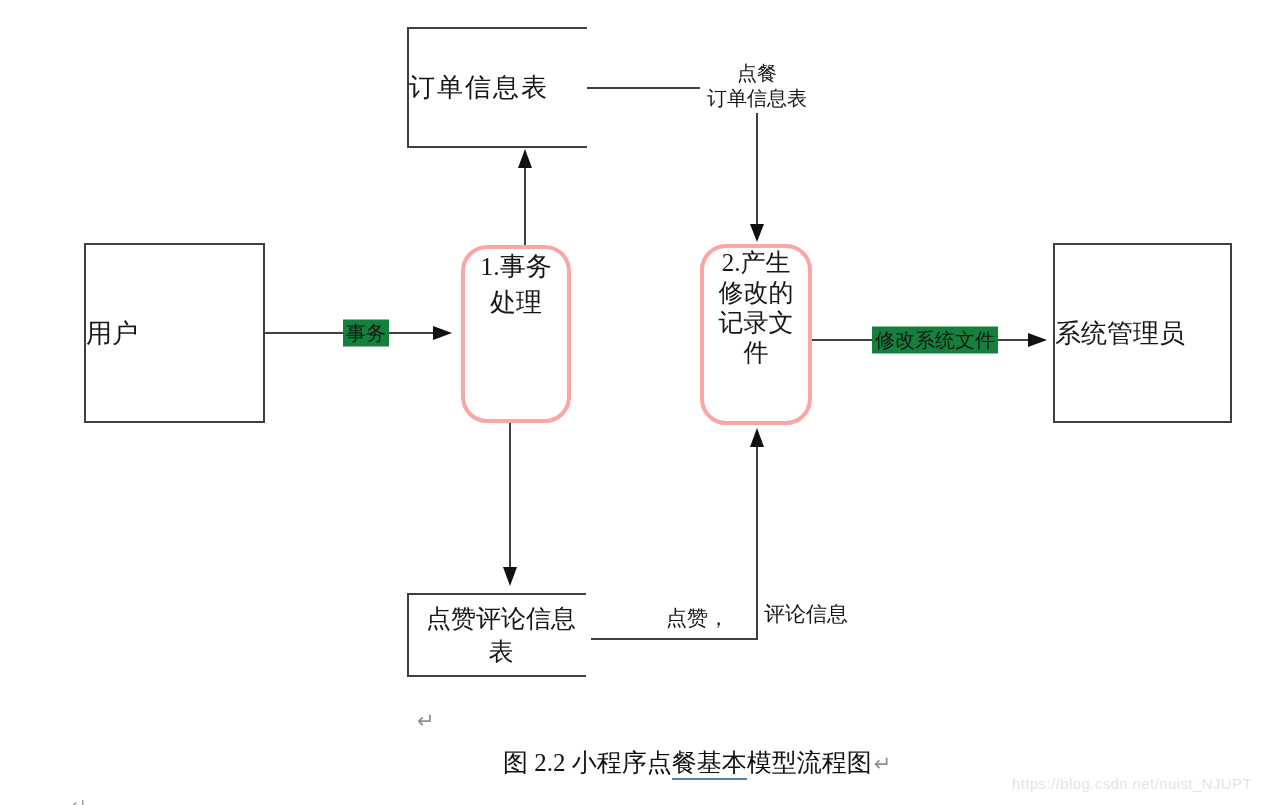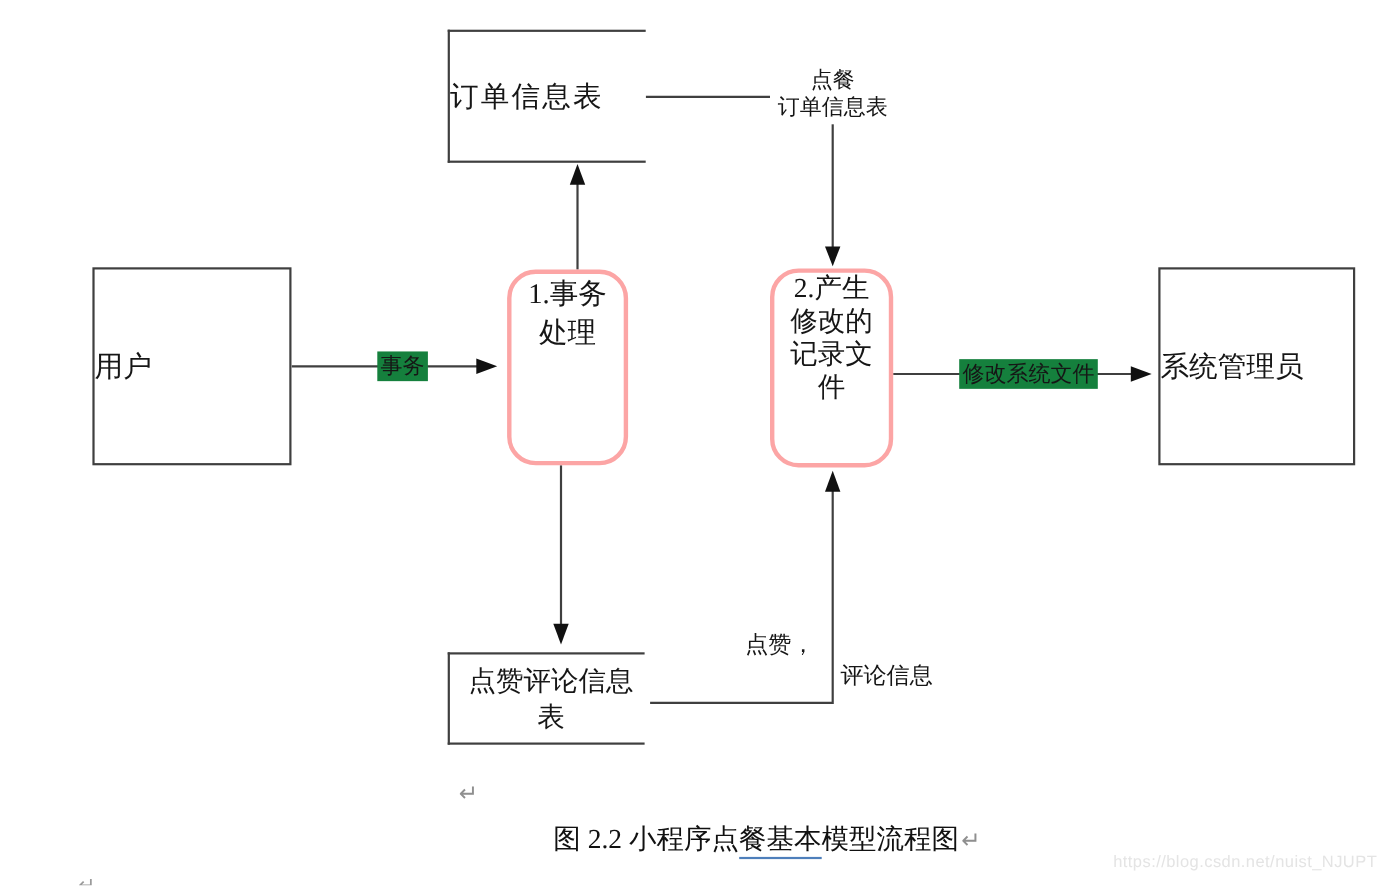--- a/index.html
+++ b/index.html
@@ -98,21 +98,21 @@
 
   <div class="edge-label on-line" style="left:366px;top:333px;">事务</div>
 
   <div class="edge-label flow-2line" style="left:697px;top:61px;width:120px;">
     <span style="display:block;">点餐</span>
     <span style="display:block;">订单信息表</span>
   </div>
 
   <div class="edge-label on-line" style="left:935px;top:340px;">修改系统文件</div>
 
-  <div class="edge-label" style="left:666px;top:572px;width:86px;text-align:center;font-size:21px;">点赞，</div>
+  <div class="edge-label" style="left:666px;top:604px;width:86px;text-align:left;font-size:21px;">点赞，</div>
   <div class="edge-label" style="left:764px;top:600px;font-size:21px;">评论信息</div>
 
   <div class="pmark" style="left:417px;top:709px;">↵</div>
 
   <div class="pmark" style="left:71px;top:794px;font-size:19px;color:#9a9a9a;">↵</div>
 
   <div id="caption">
     <span>图 2.2 小程序点</span><span class="ul">餐基本</span><span>模型流程图</span><span class="ret">↵</span>
   </div>
 

